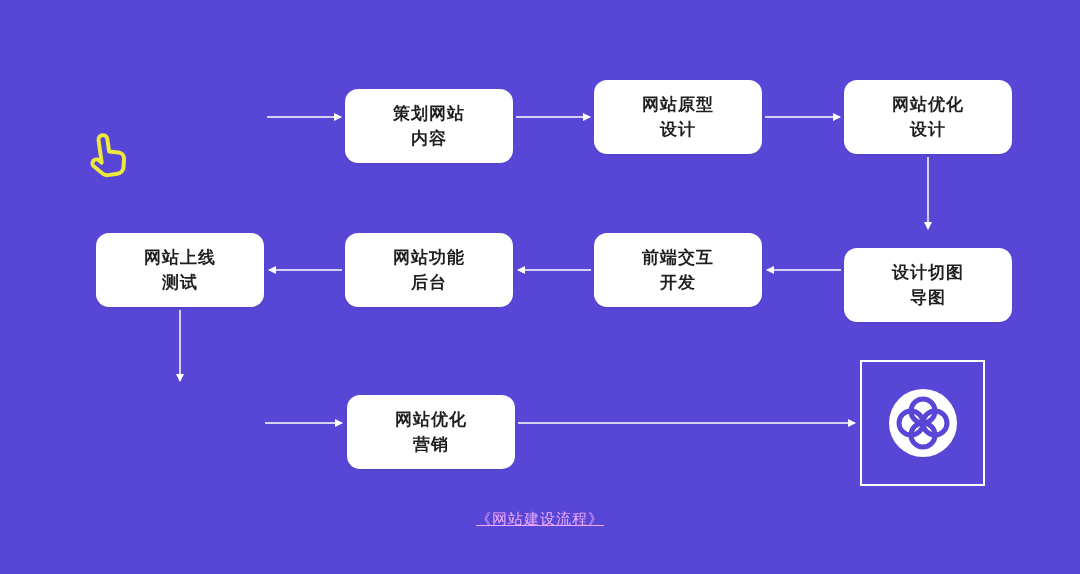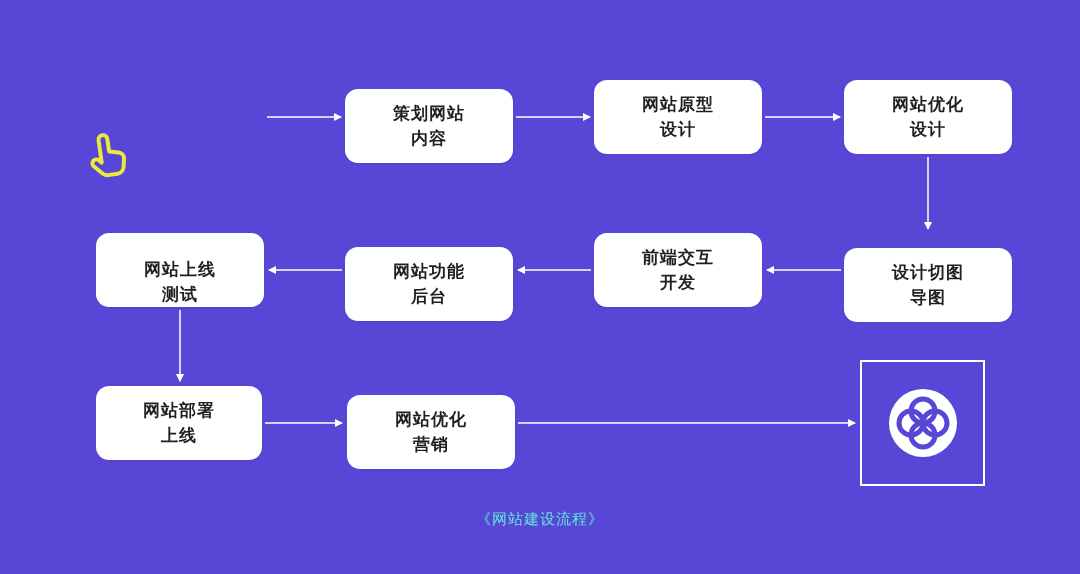--- a/index.html
+++ b/index.html
@@ -24,22 +24,22 @@
     font-size:17px;font-weight:600;letter-spacing:1px;
     line-height:25px;
     box-shadow:0 1px 2px rgba(0,0,0,0.08);
   }
   
   .n1{left:96px;top:80px;}
   .n2{left:345px;top:89px;}
   .n3{left:594px;top:80px;}
   .n4{left:844px;top:80px;}
   
-  .n5{left:96px;top:233px;justify-content:flex-end;}
-  .n6{left:345px;top:247px;}
+  .n5{left:96px;top:233px;}
+  .n6{left:345px;top:233px;}
   .n7{left:594px;top:233px;text-align:center;}
   .n8{left:844px;top:248px;}
   
   .n9{left:96px;top:386px;width:166px;}
   .n10{left:347px;top:395px;}
 
   .arrows{
     position:absolute;left:0;top:0;width:1080px;height:574px;
     pointer-events:none;
   }
@@ -50,22 +50,22 @@
     border:2px solid #ffffff;
     box-sizing:border-box;
     display:flex;align-items:center;justify-content:center;
   }
   .logo-url{
     position:absolute;left:835px;top:496px;width:175px;
     text-align:center;color:#ffffff;font-size:13px;letter-spacing:0.5px;
   }
   .caption{
     position:absolute;left:0;top:510px;width:1080px;
-    text-align:center;color:#5eead4;
-    font-size:15px;letter-spacing:1px;
+    text-align:center;color:#f0abfc;
+    font-size:15px;letter-spacing:1px;text-decoration:underline;
   }
   .cursor{
     position:absolute;left:80px;top:127px;width:56px;height:60px;
     transform:rotate(-8deg);
   }
 </style>
 </head>
 <body>
 
 <div class="stage">
@@ -90,24 +90,20 @@
     <span>网站功能</span>
     <span>后台</span>
   </div>
   <div class="node n7">
     <span>前端交互</span>
     <span>开发</span>
   </div>
   <div class="node n8">
     <span>设计切图</span>
     <span>导图</span>
-  </div>
-  <div class="node n9">
-    <span>网站部署</span>
-    <span>上线</span>
   </div>
   <div class="node n10">
     <span>网站优化</span>
     <span>营销</span>
   </div>
 
   <svg class="arrows" viewBox="0 0 1080 574">
     <defs>
       <marker id="ah" markerWidth="9" markerHeight="9" refX="7" refY="4" orient="auto" markerUnits="userSpaceOnUse">
         <path d="M0,0 L8,4 L0,8 Z" fill="#ffffff"></path>

